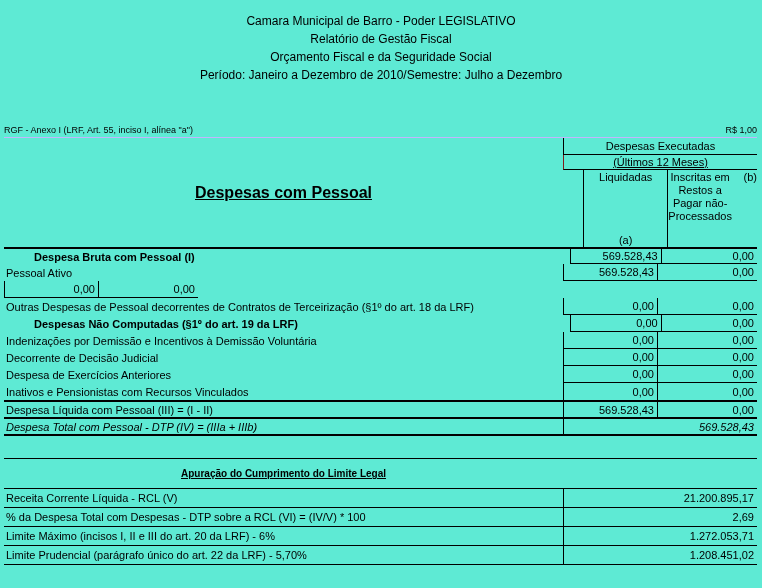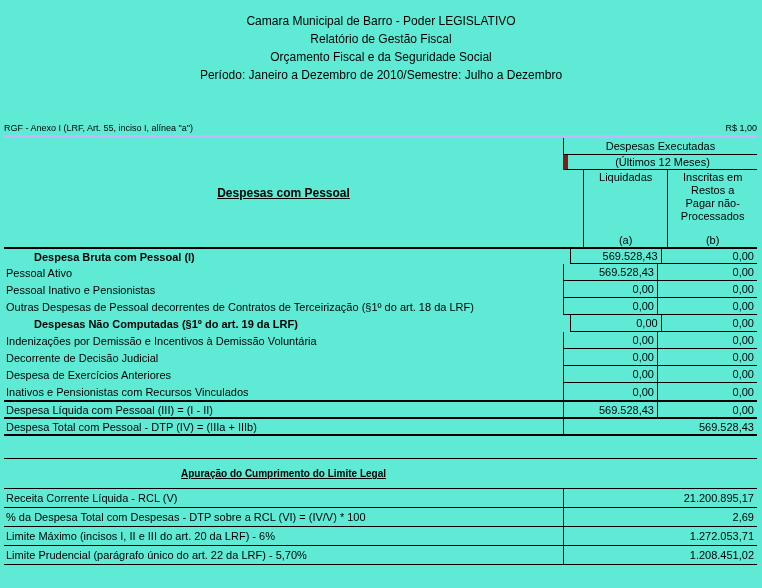--- a/index.html
+++ b/index.html
@@ -8,47 +8,47 @@
     position:relative; width:762px; height:588px; background:#5eead4;
     font-family:"Liberation Sans","DejaVu Sans",sans-serif; color:#000;
     overflow:hidden;
   }
   
   .titles { position:absolute; top:12px; left:0; width:762px; text-align:center;
             font-size:12px; line-height:18px; }
   .titles .bold { font-weight:bold; }
   
   .meta { position:absolute; top:122px; left:4px; width:753px; height:16px;
-          border-bottom:3px solid #c4b5fd; display:flex; justify-content:space-between;
+          border-bottom:1px solid #c4b5fd; display:flex; justify-content:space-between;
           align-items:flex-end; font-size:9px; padding-bottom:2px; }
   
   .t1 { position:absolute; top:138px; left:4px; width:753px; font-size:11px; }
   .t1-hdr { display:flex; height:109px; }
   .t1-hdr-label { width:559px; display:flex; align-items:center; justify-content:center; }
-  .t1-hdr-label span { font-weight:bold; font-size:12px; text-decoration:underline;text-align:center; }
+  .t1-hdr-label span { font-weight:bold; font-size:16px; text-decoration:underline;text-align:center; }
   .t1-hdr-right { width:194px; display:flex; flex-direction:column; }
   .t1-hdr-r1 { height:17px; border-left:1px solid #000; border-bottom:1px solid #000;
                text-align:center; line-height:16px; }
-  .t1-hdr-r2 { height:15px; border-left:5px solid #7f1d1d; border-bottom:1px solid #000;
-               text-align:center; line-height:14px; }
+  .t1-hdr-r2 { height:15px; border-left:1px solid #7f1d1d; border-bottom:1px solid #000;
+               text-align:center; line-height:14px;text-decoration:underline; }
   .t1-hdr-r3 { display:flex; height:77px;padding-left:20px; }
   .col-a-hdr { width:94px; border-left:1px solid #000; display:flex; flex-direction:column;
                justify-content:space-between; text-align:center; line-height:13px; padding-top:1px; }
-  .col-b-hdr { width:100px; border-left:1px solid #000; display:flex; flex-direction:column;
+  .col-b-hdr { width:100px; border-left:1px solid #000; display:flex; flex-direction:row;
                justify-content:space-between; text-align:center; line-height:13px; padding-top:1px;
                white-space:pre-line; }
   .t1-row { display:flex; height:17px; }
   .t1-row .lbl { width:559px; display:flex; align-items:center; padding-left:2px; }
   .t1-row .va  { width:94px;  border-left:1px solid #000; border-bottom:1px solid #000;
                  display:flex; align-items:center; justify-content:flex-end; padding-right:3px; }
   .t1-row .vb  { width:100px; border-left:1px solid #000; border-bottom:1px solid #000;
                  display:flex; align-items:center; justify-content:flex-end; padding-right:3px; }
   .t1-row.major-top { border-top:2px solid #000; }
   .t1-row.no-bb .va, .t1-row.no-bb .vb { border-bottom:none; }
-  .t1-row.total { border-top:2px solid #000; border-bottom:2px solid #000; height:19px; }
+  .t1-row.total { border-top:2px solid #000; border-bottom:2px solid #000; height:19px;font-style:italic; }
   .t1-row.total .vmerged { width:194px; border-left:1px solid #000; display:flex;
                  align-items:center; justify-content:flex-end; padding-right:3px; }
   .boldlbl { font-weight:bold;margin-left:28px; }
   
   .t2 { position:absolute; top:458px; left:4px; width:753px; font-size:11px;
         border-top:1px solid #000; }
   .t2-hdr { display:flex; height:30px; border-bottom:1px solid #000; }
   .t2-hdr-label { width:559px; display:flex; align-items:center; justify-content:center;
                   font-weight:bold; font-size:10px; text-decoration:underline; }
   .t2-hdr-val { width:194px; border-left:1px solid #000; display:flex; align-items:center;
@@ -105,21 +105,20 @@
       <div class="lbl boldlbl">Despesa Bruta com Pessoal (I)</div>
       <div class="va">569.528,43</div>
       <div class="vb">0,00</div>
     </div>
     <div class="t1-row">
       <div class="lbl">Pessoal Ativo</div>
       <div class="va">569.528,43</div>
       <div class="vb">0,00</div>
     </div>
     <div class="t1-row">
-      <div class="lbl">Pessoal Inativo e Pensionistas</div>
       <div class="va">0,00</div>
       <div class="vb">0,00</div>
     </div>
     <div class="t1-row">
       <div class="lbl">Outras Despesas de Pessoal decorrentes de Contratos de Terceirização (§1º do art. 18 da LRF)</div>
       <div class="va">0,00</div>
       <div class="vb">0,00</div>
     </div>
     <div class="t1-row">
       <div class="lbl boldlbl">Despesas Não Computadas (§1º do art. 19 da LRF)</div>

